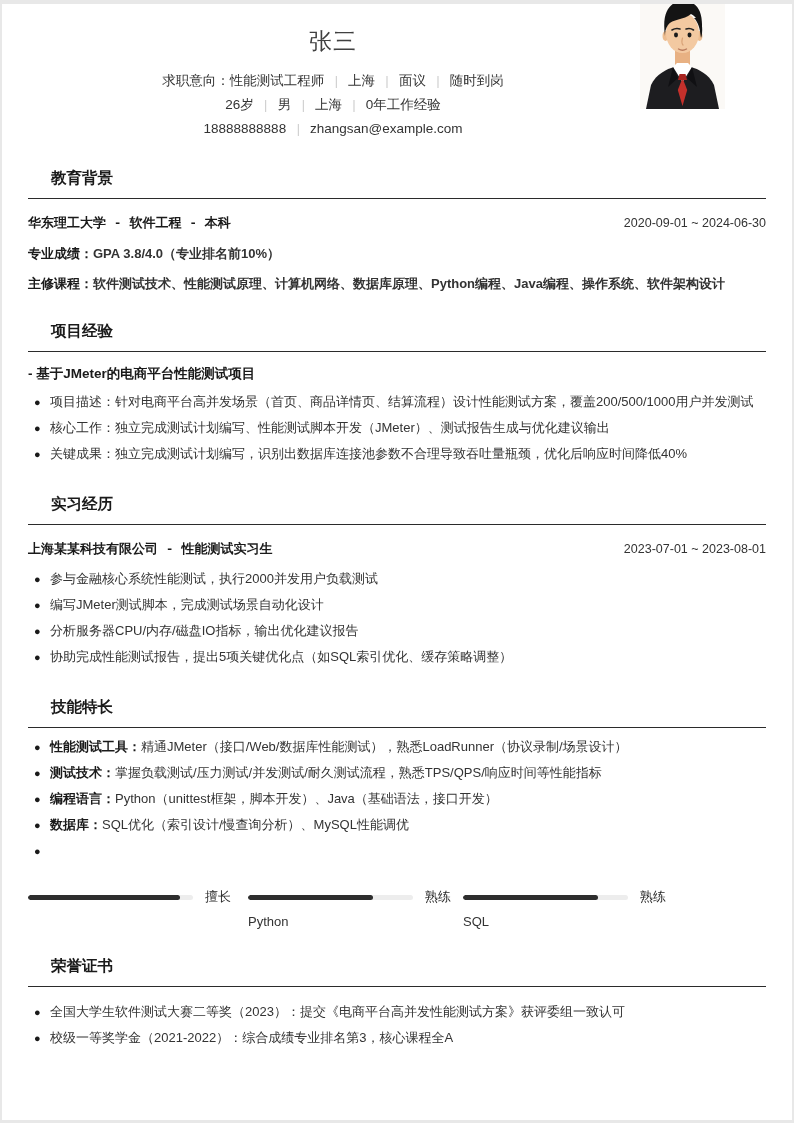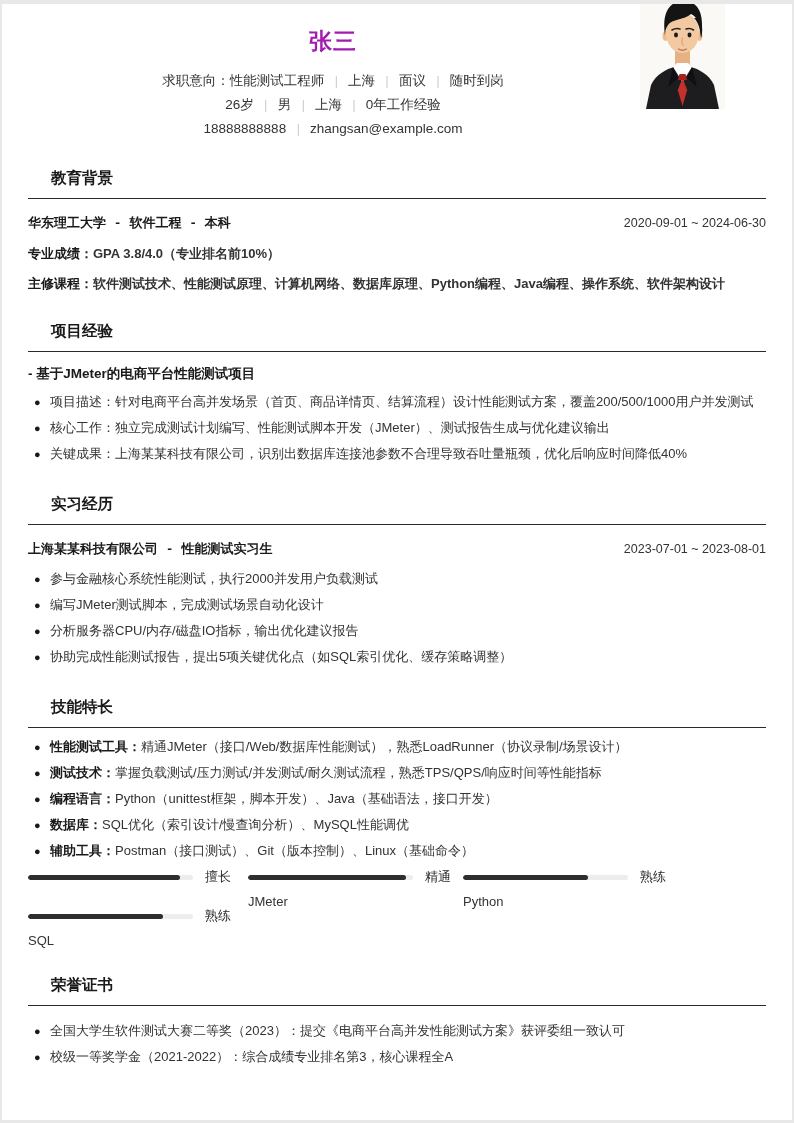--- a/index.html
+++ b/index.html
@@ -13,21 +13,21 @@
   }
   .page {
     position:absolute; top:4px; left:2px; right:2px; bottom:3px;
     background:#fff;
     padding:0 26px;
     overflow:hidden;
   }
   
   .header { position:relative; padding-top:22px; min-height:118px; }
   .header-text { width:610px; text-align:center; }
-  .name { font-size:23px; font-weight:bold; color:#a21caf; letter-spacing:1px; margin-bottom:12px; }
+  .name { font-size:23px; font-weight:normal; color:#404040; letter-spacing:1px; margin-bottom:12px; }
   .info-line { font-size:13.5px; color:#333; line-height:23px; white-space:nowrap; }
   .sep { color:#b9b9b9; padding:0 6px; font-size:12px; }
   .photo {
     position:absolute; top:-12px; right:41px;
     width:85px; height:117px; overflow:hidden; background:#fbf9f6;
   }
   
   .section { margin-top:27px; }
   .sec-title { font-size:15.5px; font-weight:bold; color:#1a1a1a;margin-left:23px; }
   .rule { border-bottom:1.6px solid #2b2b2b; margin-top:9px; }
@@ -35,21 +35,21 @@
   .row .left b { color:#1a1a1a;font-family:Liberation Mono, monospace; }
   .date { font-size:12.5px; color:#333; white-space:nowrap; }
   .kv { margin-top:9px; font-size:13px; line-height:21px;font-weight:bold; }
   .kv b { color:#1a1a1a; }
   .proj-title { margin-top:13px; font-size:13.5px; font-weight:bold; color:#1a1a1a; }
   .bullets { margin-top:6px; }
   .bullet { display:flex; font-size:13px; line-height:26px; }
   .dot { width:22px; flex:none; text-align:left; padding-left:6px; color:#1a1a1a; font-size:11px; }
   .bullet b { color:#1a1a1a; }
   
-  .bars { display:grid; grid-template-columns:220px 215px auto; margin-top:6px; }
+  .bars { display:grid; grid-template-columns:220px 215px auto; margin-top:26px; row-gap:24px; }
   .bar-row { display:flex; align-items:center; height:14px; }
   .bar-track { width:165px; height:5px; background:#ededed; border-radius:3px; overflow:hidden; flex:none; }
   .bar-fill { height:100%; background:#2e2e2e; border-radius:3px; }
   .bar-level { font-size:13px; color:#2a2a2a; margin-left:12px; }
   .bar-name { margin-top:10px; font-size:13px; color:#333; }
 </style>
 </head>
 <body>
 
 <div class="page">
@@ -127,21 +127,21 @@
       <div class="bullet">
           <span class="dot">●</span>
           <span>项目描述：针对电商平台高并发场景（首页、商品详情页、结算流程）设计性能测试方案，覆盖200/500/1000用户并发测试</span>
         </div>
       <div class="bullet">
           <span class="dot">●</span>
           <span>核心工作：独立完成测试计划编写、性能测试脚本开发（JMeter）、测试报告生成与优化建议输出</span>
         </div>
       <div class="bullet">
           <span class="dot">●</span>
-          <span>关键成果：上海某某科技有限公司，识别出数据库连接池参数不合理导致吞吐量瓶颈，优化后响应时间降低40%</span>
+          <span>关键成果：独立完成测试计划编写，识别出数据库连接池参数不合理导致吞吐量瓶颈，优化后响应时间降低40%</span>
         </div>
     </div>
   </section>
 
   <section class="section">
     <div class="sec-title">实习经历</div>
     <div class="rule"></div>
     <div class="row">
       <span class="left"><b>上海某某科技有限公司 - 性能测试实习生</b></span>
       <span class="date">2023-07-01 ~ 2023-08-01</span>
@@ -181,45 +181,35 @@
       <div class="bullet">
           <span class="dot">●</span>
           <span><b>编程语言：</b><span>Python（unittest框架，脚本开发）、Java（基础语法，接口开发）</span></span>
         </div>
       <div class="bullet">
           <span class="dot">●</span>
           <span><b>数据库：</b><span>SQL优化（索引设计/慢查询分析）、MySQL性能调优</span></span>
         </div>
       <div class="bullet">
           <span class="dot">●</span>
-          <span><b>辅助工具：</b><span>Postman（接口测试）、Git（版本控制）、Linux（基础命令）</span></span>
         </div>
     </div>
 
     <div class="bars">
       <div class="bar-item">
         <div class="bar-row">
             <div class="bar-track">
               <div class="bar-fill" style="width: 92%;"></div>
             </div>
             <span class="bar-level">擅长</span>
           </div>
       </div>
       <div class="bar-item">
         <div class="bar-row">
             <div class="bar-track">
-              <div class="bar-fill" style="width: 96%;"></div>
-            </div>
-            <span class="bar-level">精通</span>
-          </div>
-        <div class="bar-name">JMeter</div>
-      </div>
-      <div class="bar-item">
-        <div class="bar-row">
-            <div class="bar-track">
               <div class="bar-fill" style="width: 76%;"></div>
             </div>
             <span class="bar-level">熟练</span>
           </div>
         <div class="bar-name">Python</div>
       </div>
       <div class="bar-item">
         <div class="bar-row">
             <div class="bar-track">
               <div class="bar-fill" style="width: 82%;"></div>

